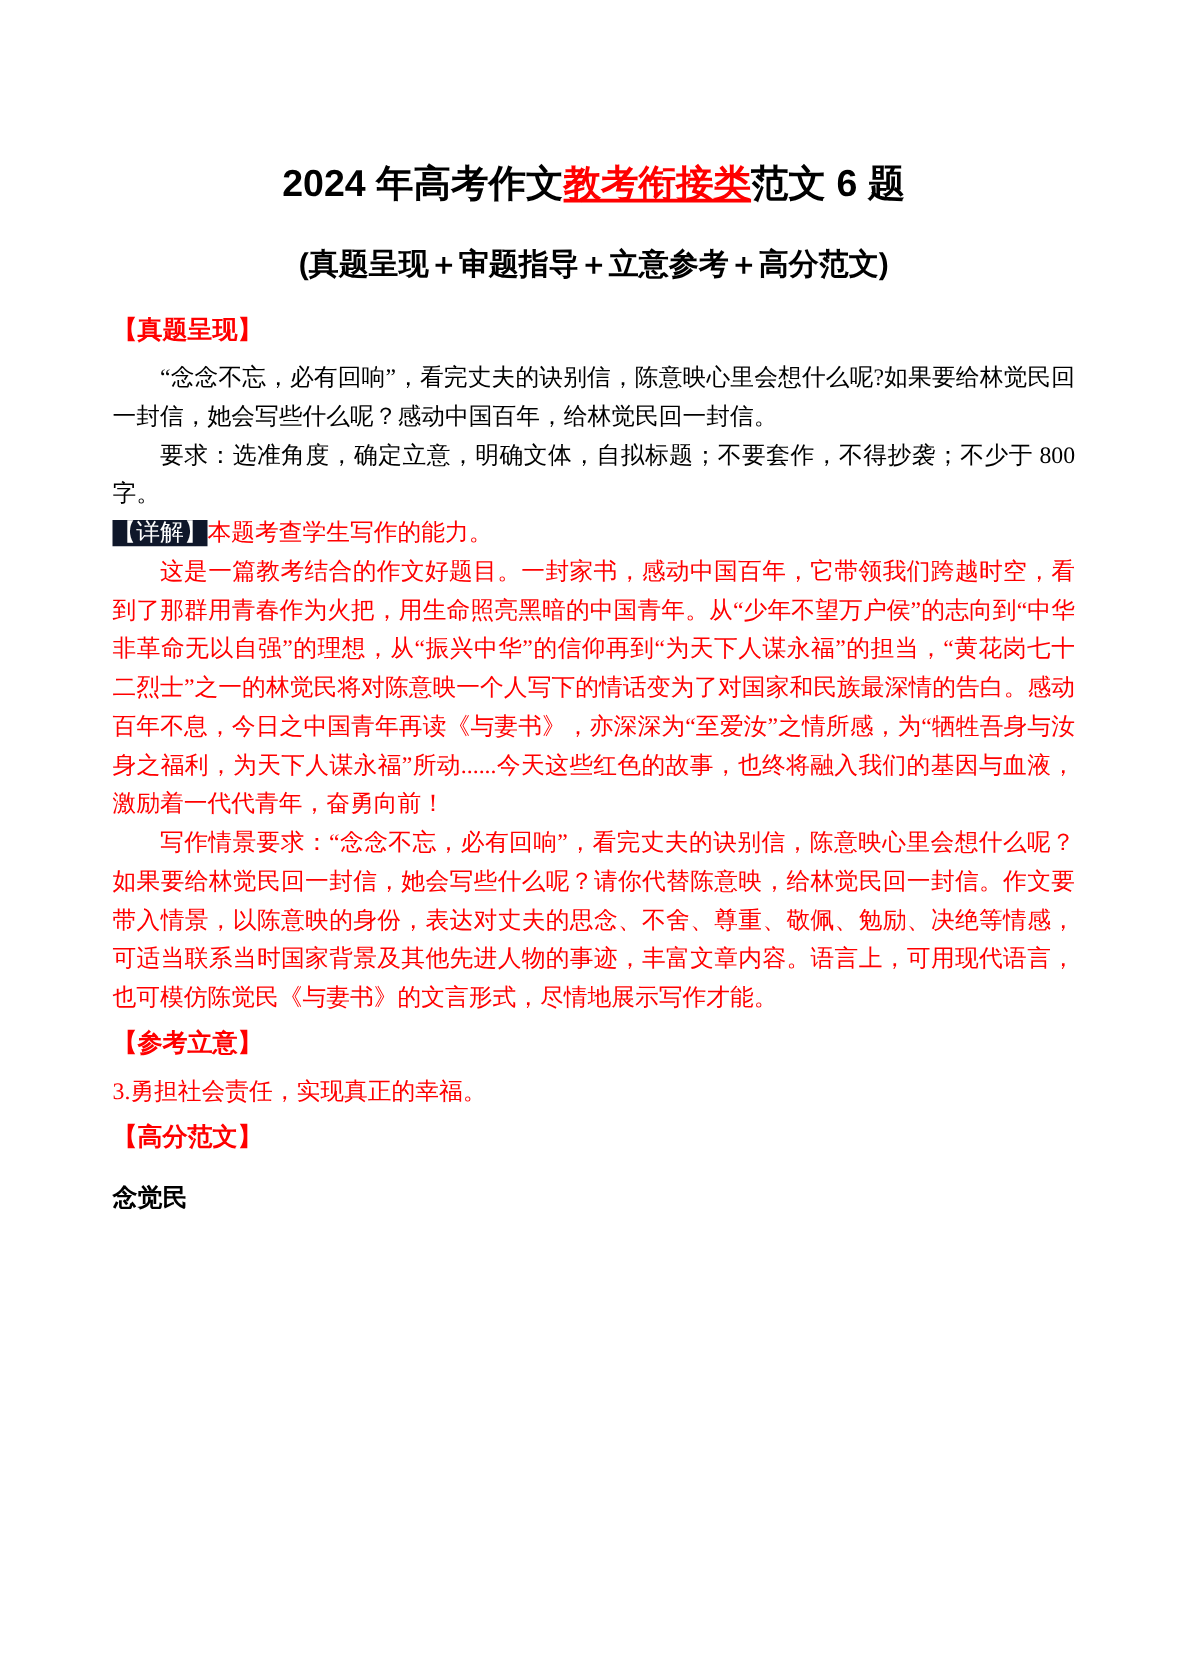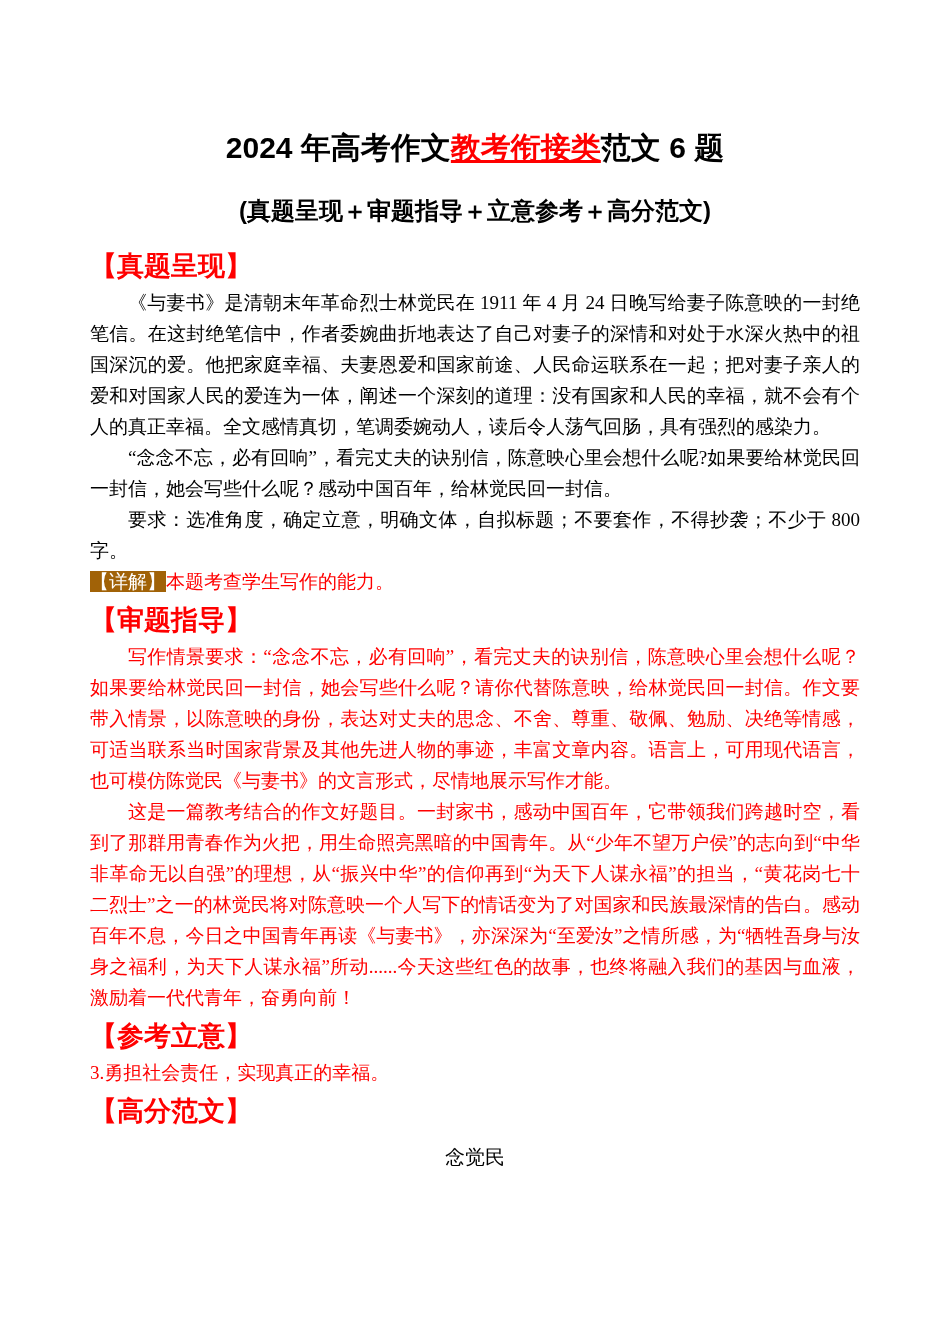--- a/index.html
+++ b/index.html
@@ -27,22 +27,22 @@
     text-decoration-color: #ff0000;
   }
   .doc-subtitle {
     font-family: "Liberation Sans", sans-serif;
     font-size: 24px;
     font-weight: bold;
     text-align: center;
     margin: 0 0 24px 0;
   }
   .sec-header {
-    font-family: Liberation Sans, sans-serif;
-    font-size: 27px;
+    font-family: Liberation Mono, monospace;
+    font-size: 20px;
     font-weight: bold;
     color: #ff0000;
     margin: 8px 0 6px 0;
     line-height: 30px;
   }
   .q-heading {
     font-family: "Liberation Sans", sans-serif;
     font-size: 19px;
     font-weight: bold;
     margin: 2px 0 6px 0;
@@ -51,59 +51,56 @@
   p.body {
     font-size: 19px;
     line-height: 31px;
     margin: 0;
     text-align: justify;
   }
   .indent { text-indent: 2em; }
   .red { color: #ff0000; }
   .detail-line { margin-top: 2px; }
   .detail-label {
-    background: #a16207;
+    background: #0f172a;
     color: #ffffff;
   }
   .liyi-item {
     font-size: 19px;
     line-height: 31px;
     margin: 3px 0;
     color: #ff0000;
   }
   .essay-title {
     font-family: "Liberation Sans", sans-serif;
     font-size: 20px;
-    font-weight: normal;
-    text-align: center;
+    font-weight: bold;
     margin: 18px 0 0 0;
   }
 </style>
 </head>
 <body>
 
 <div class="page">
 
   <h1 class="doc-title"><span>2024 年高考作文</span><span class="hl">教考衔接类</span><span>范文 6 题</span></h1>
 
   <h2 class="doc-subtitle">(真题呈现＋审题指导＋立意参考＋高分范文)</h2>
 
   <div class="sec-header">【真题呈现】</div>
 
 
-  <p class="body indent">《与妻书》是清朝末年革命烈士林觉民在 1911 年 4 月 24 日晚写给妻子陈意映的一封绝笔信。在这封绝笔信中，作者委婉曲折地表达了自己对妻子的深情和对处于水深火热中的祖国深沉的爱。他把家庭幸福、夫妻恩爱和国家前途、人民命运联系在一起；把对妻子亲人的爱和对国家人民的爱连为一体，阐述一个深刻的道理：没有国家和人民的幸福，就不会有个人的真正幸福。全文感情真切，笔调委婉动人，读后令人荡气回肠，具有强烈的感染力。</p>
   <p class="body indent">“念念不忘，必有回响”，看完丈夫的诀别信，陈意映心里会想什么呢?如果要给林觉民回一封信，她会写些什么呢？感动中国百年，给林觉民回一封信。</p>
   <p class="body indent">要求：选准角度，确定立意，明确文体，自拟标题；不要套作，不得抄袭；不少于 800 字。</p>
 
   <p class="body detail-line"><span class="detail-label">【详解】</span><span class="red">本题考查学生写作的能力。</span></p>
 
-  <div class="sec-header">【审题指导】</div>
 
+  <p class="body indent red">这是一篇教考结合的作文好题目。一封家书，感动中国百年，它带领我们跨越时空，看到了那群用青春作为火把，用生命照亮黑暗的中国青年。从“少年不望万户侯”的志向到“中华非革命无以自强”的理想，从“振兴中华”的信仰再到“为天下人谋永福”的担当，“黄花岗七十二烈士”之一的林觉民将对陈意映一个人写下的情话变为了对国家和民族最深情的告白。感动百年不息，今日之中国青年再读《与妻书》，亦深深为“至爱汝”之情所感，为“牺牲吾身与汝身之福利，为天下人谋永福”所动......今天这些红色的故事，也终将融入我们的基因与血液，激励着一代代青年，奋勇向前！</p>
   <p class="body indent red">写作情景要求：“念念不忘，必有回响”，看完丈夫的诀别信，陈意映心里会想什么呢？如果要给林觉民回一封信，她会写些什么呢？请你代替陈意映，给林觉民回一封信。作文要带入情景，以陈意映的身份，表达对丈夫的思念、不舍、尊重、敬佩、勉励、决绝等情感，可适当联系当时国家背景及其他先进人物的事迹，丰富文章内容。语言上，可用现代语言，也可模仿陈觉民《与妻书》的文言形式，尽情地展示写作才能。</p>
-  <p class="body indent red">这是一篇教考结合的作文好题目。一封家书，感动中国百年，它带领我们跨越时空，看到了那群用青春作为火把，用生命照亮黑暗的中国青年。从“少年不望万户侯”的志向到“中华非革命无以自强”的理想，从“振兴中华”的信仰再到“为天下人谋永福”的担当，“黄花岗七十二烈士”之一的林觉民将对陈意映一个人写下的情话变为了对国家和民族最深情的告白。感动百年不息，今日之中国青年再读《与妻书》，亦深深为“至爱汝”之情所感，为“牺牲吾身与汝身之福利，为天下人谋永福”所动......今天这些红色的故事，也终将融入我们的基因与血液，激励着一代代青年，奋勇向前！</p>
 
   <div class="sec-header">【参考立意】</div>
 
   <p class="liyi-item">3.勇担社会责任，实现真正的幸福。</p>
 
   <div class="sec-header">【高分范文】</div>
 
   <p class="essay-title">念觉民</p>
 
 </div>

